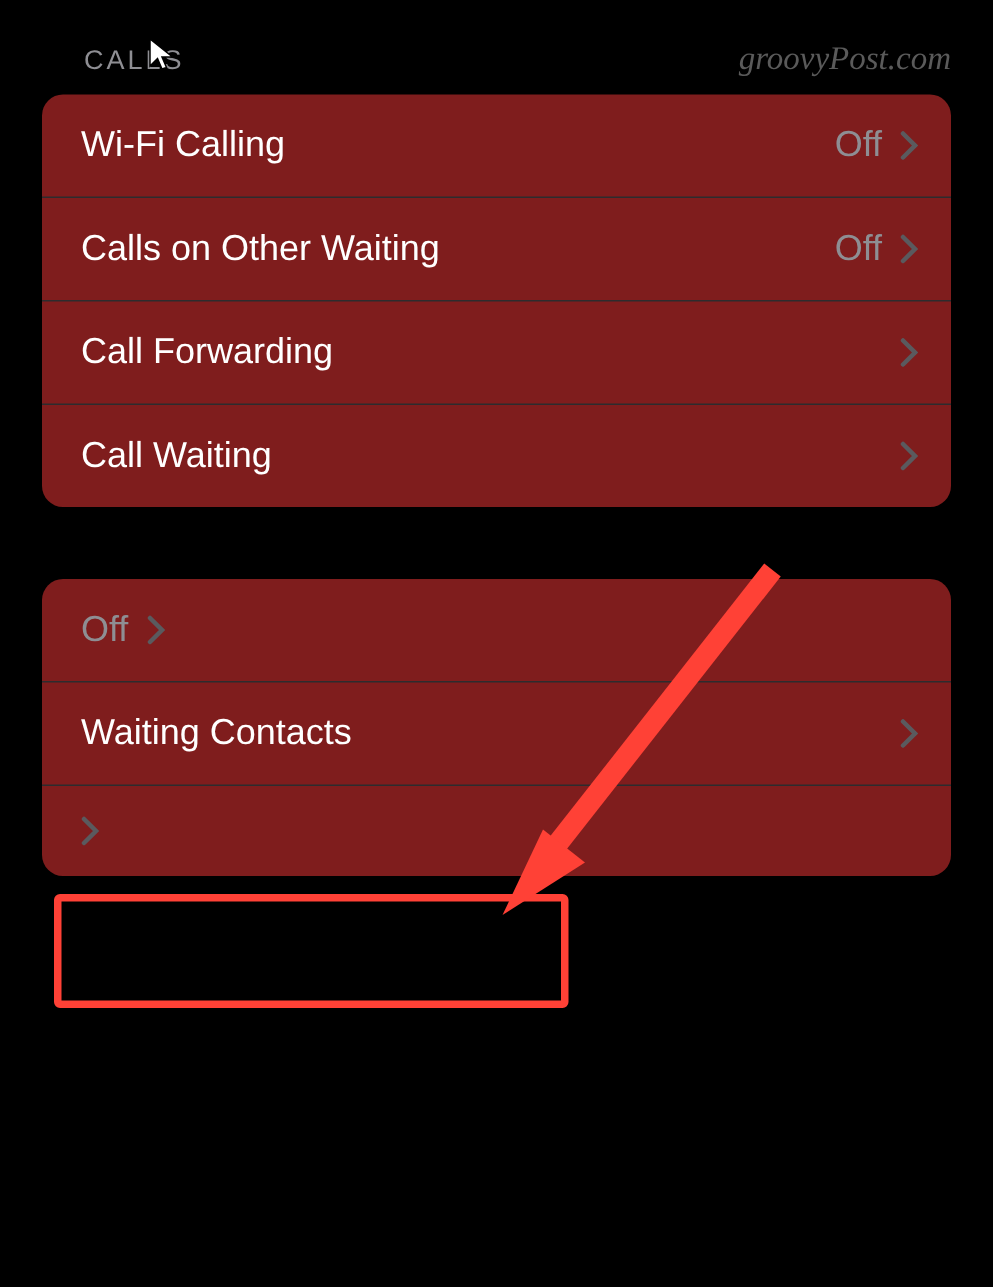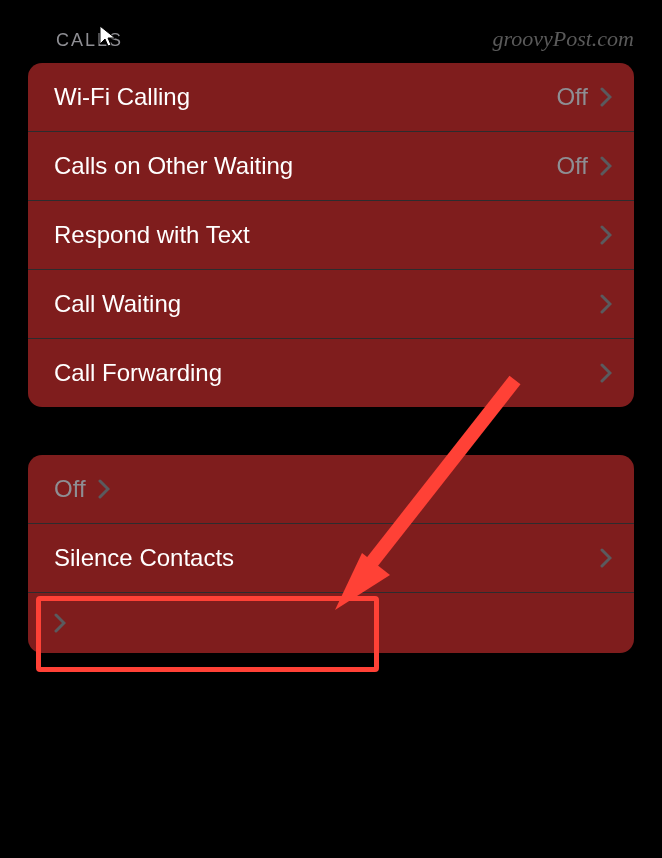--- a/index.html
+++ b/index.html
@@ -107,48 +107,42 @@
       </svg>
   </div>
   <div class="settings-row">
     <span class="row-label">Calls on Other Waiting</span>
     <span class="row-value">Off</span>
     <svg class="chevron" viewBox="0 0 12 20">
         <path d="M2 2 L10 10 L2 18" stroke="currentColor" stroke-width="3" fill="none" stroke-linecap="round"></path>
       </svg>
   </div>
   <div class="settings-row">
-    <span class="row-label">Respond with Text</span>
+    <span class="row-label">Call Forwarding</span>
     <svg class="chevron" viewBox="0 0 12 20">
         <path d="M2 2 L10 10 L2 18" stroke="currentColor" stroke-width="3" fill="none" stroke-linecap="round"></path>
       </svg>
   </div>
   <div class="settings-row">
     <span class="row-label">Call Waiting</span>
-    <svg class="chevron" viewBox="0 0 12 20">
-        <path d="M2 2 L10 10 L2 18" stroke="currentColor" stroke-width="3" fill="none" stroke-linecap="round"></path>
-      </svg>
-  </div>
-  <div class="settings-row">
-    <span class="row-label">Call Forwarding</span>
     <svg class="chevron" viewBox="0 0 12 20">
         <path d="M2 2 L10 10 L2 18" stroke="currentColor" stroke-width="3" fill="none" stroke-linecap="round"></path>
       </svg>
   </div>
 </div>
 
 <div class="settings-group">
   <div class="settings-row">
     <span class="row-value">Off</span>
     <svg class="chevron" viewBox="0 0 12 20">
         <path d="M2 2 L10 10 L2 18" stroke="currentColor" stroke-width="3" fill="none" stroke-linecap="round"></path>
       </svg>
   </div>
   <div class="settings-row">
-    <span class="row-label">Silence Contacts</span>
+    <span class="row-label">Waiting Contacts</span>
     <svg class="chevron" viewBox="0 0 12 20">
         <path d="M2 2 L10 10 L2 18" stroke="currentColor" stroke-width="3" fill="none" stroke-linecap="round"></path>
       </svg>
   </div>
   <div class="settings-row">
     <svg class="chevron" viewBox="0 0 12 20">
         <path d="M2 2 L10 10 L2 18" stroke="currentColor" stroke-width="3" fill="none" stroke-linecap="round"></path>
       </svg>
   </div>
 </div>

